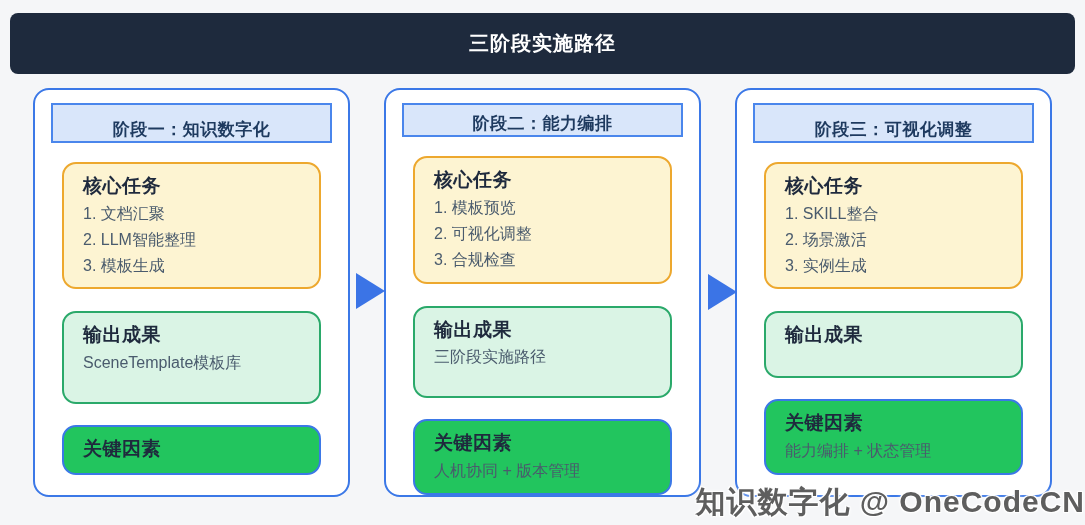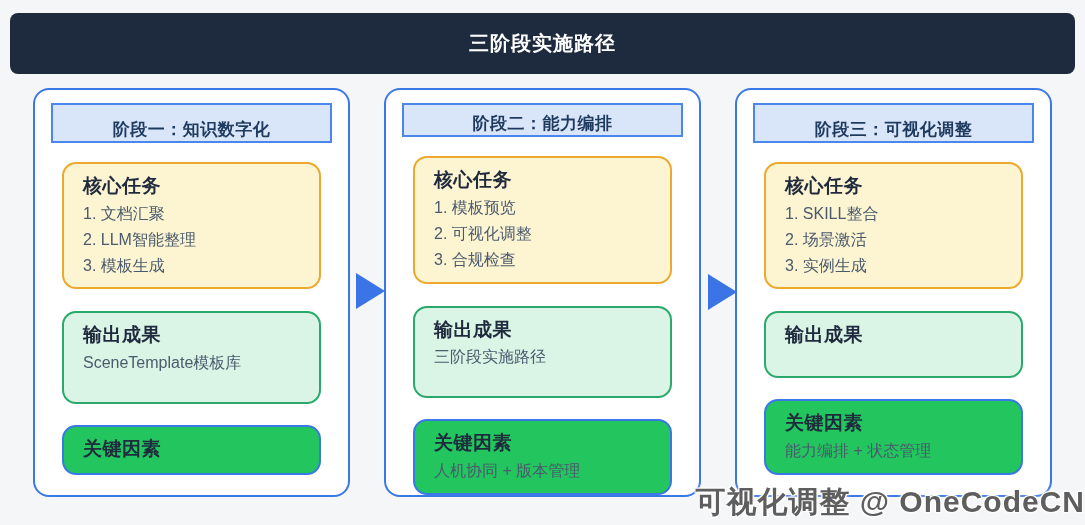--- a/index.html
+++ b/index.html
@@ -190,15 +190,15 @@
         <div class="box-title">关键因素</div>
         <div class="box-line">能力编排 + 状态管理</div>
       </div>
     </div>
 
   </div>
 
   <div class="arrow a1"></div>
   <div class="arrow a2"></div>
 
-  <div class="watermark">可视化调整 @ OneCodeCN</div>
+  <div class="watermark">知识数字化 @ OneCodeCN</div>
 
 </div>
 
 </body></html>

